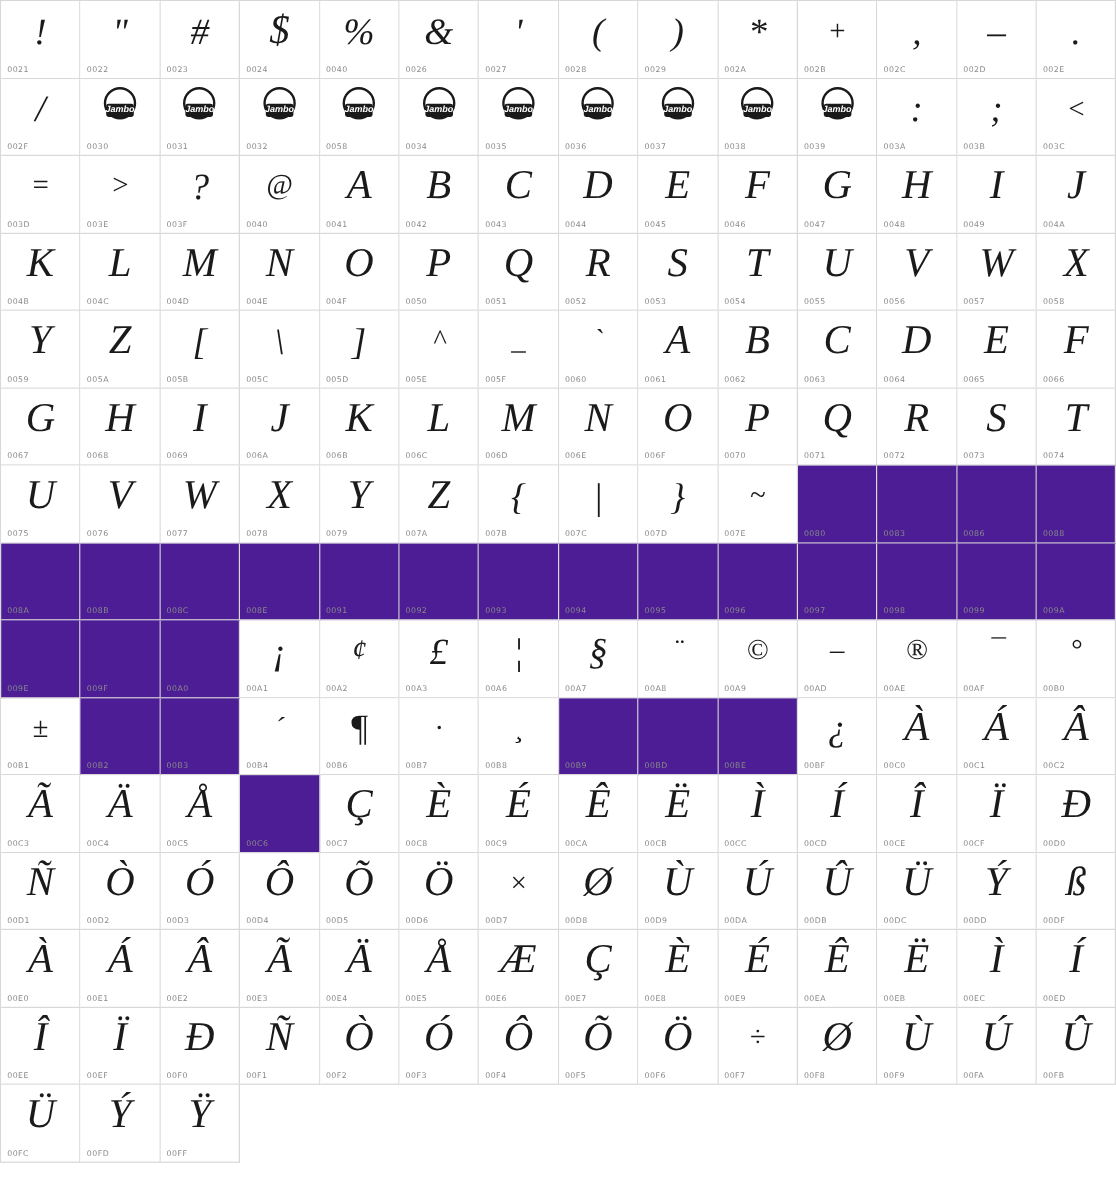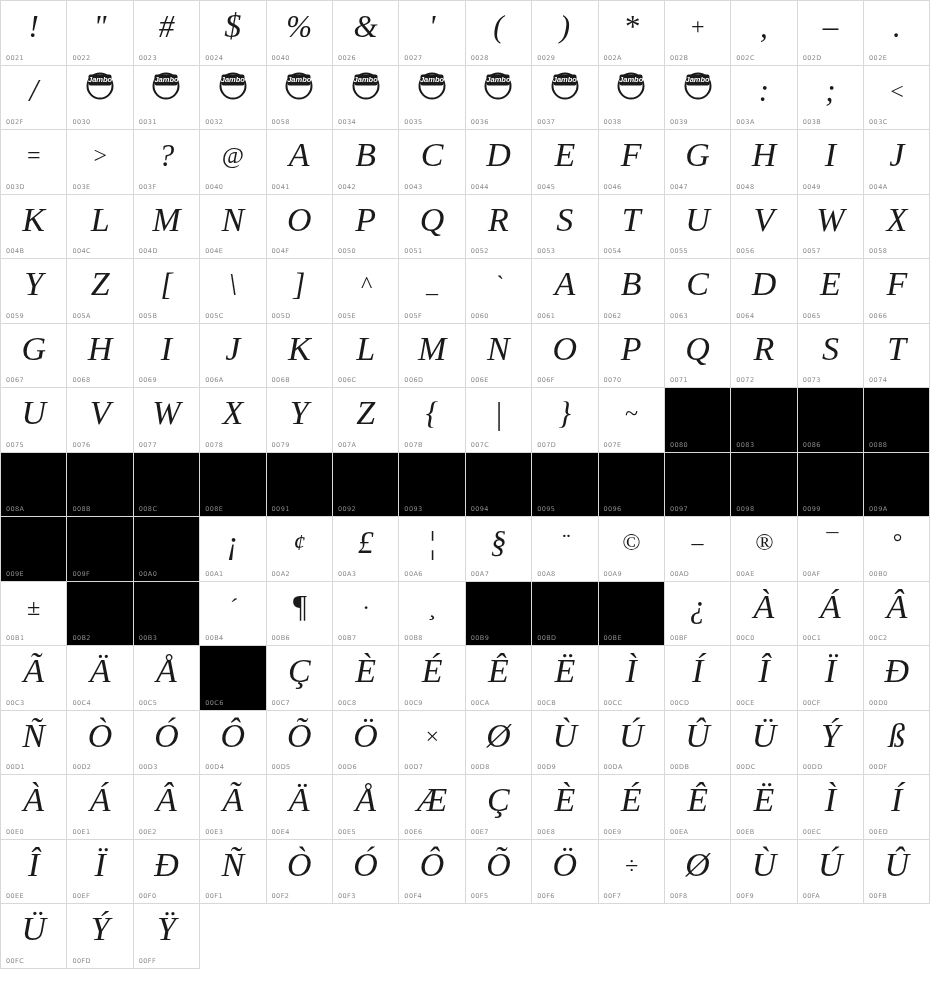--- a/index.html
+++ b/index.html
@@ -24,21 +24,21 @@
   .cell {
     position: relative;
     height: 64.5px;
     border-right: 1px solid #d8d8d8;
     border-bottom: 1px solid #d8d8d8;
     box-sizing: border-box;
     background: #ffffff;
     overflow: hidden;
   }
   .cell.empty {
-    background: #000000;
+    background: #4c1d95;
   }
   .glyph {
     position: absolute;
     left: 0;
     right: 0;
     top: 3px;
     height: 44px;
     display: flex;
     align-items: center;
     justify-content: center;
@@ -69,21 +69,21 @@
   .badge {
     position: absolute;
     left: 50%;
     top: 20px;
     transform: translate(-50%, -50%);
     width: 27px;
     height: 27px;
     border-radius: 50%;
     border: 2px solid #1a1a1a;
     display: flex;
-    align-items: flex-start;
+    align-items: flex-end;
     justify-content: center;
     box-sizing: border-box;
   }
   .badge .badge-inner {
     width: 23px;
     height: 11px;
     background: #1a1a1a;
     border-radius: 2px;
     display: flex;
     align-items: center;

